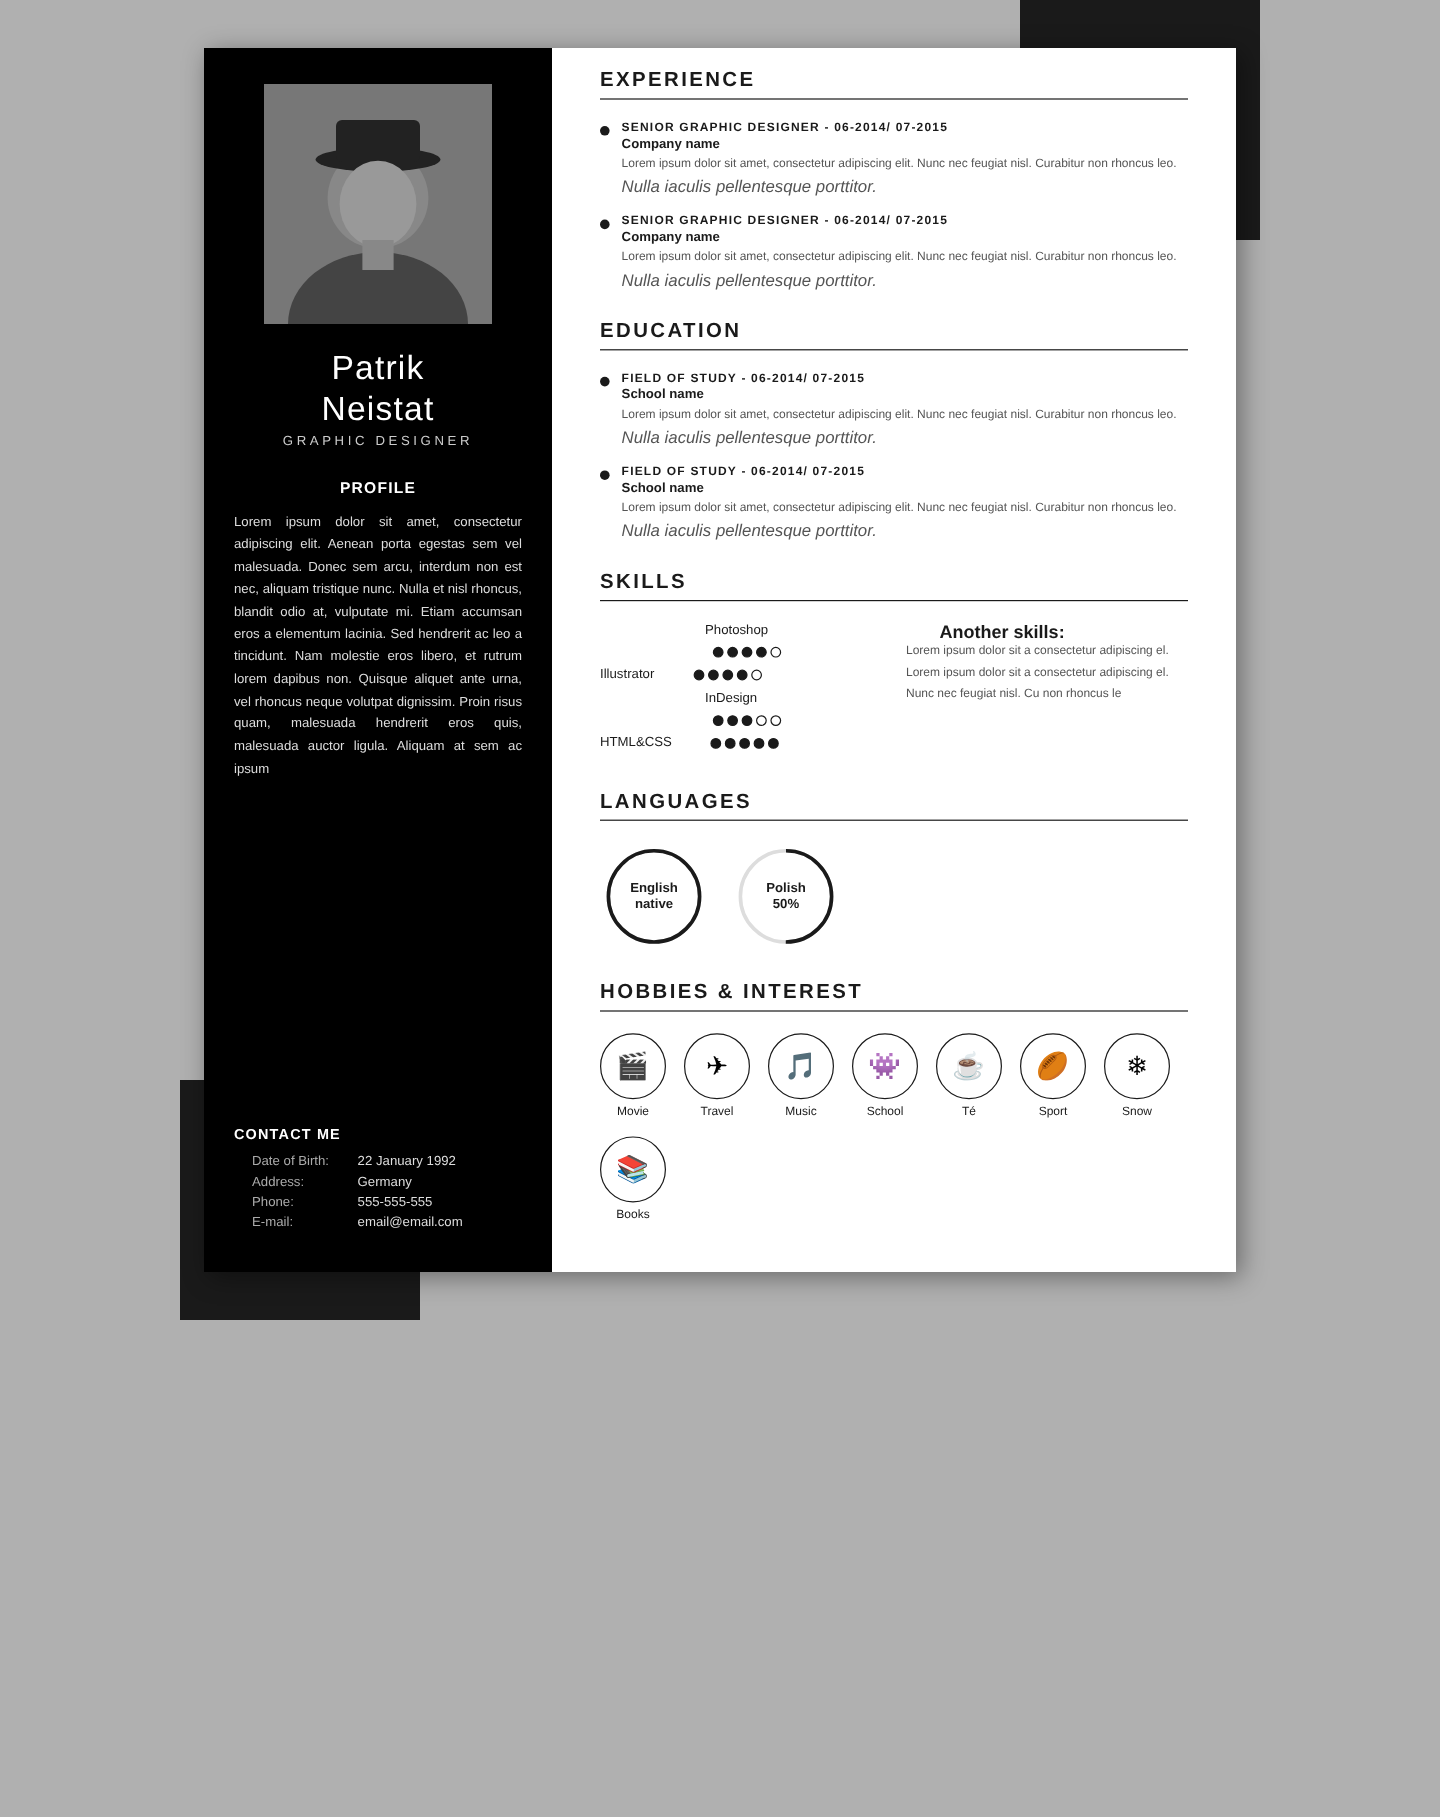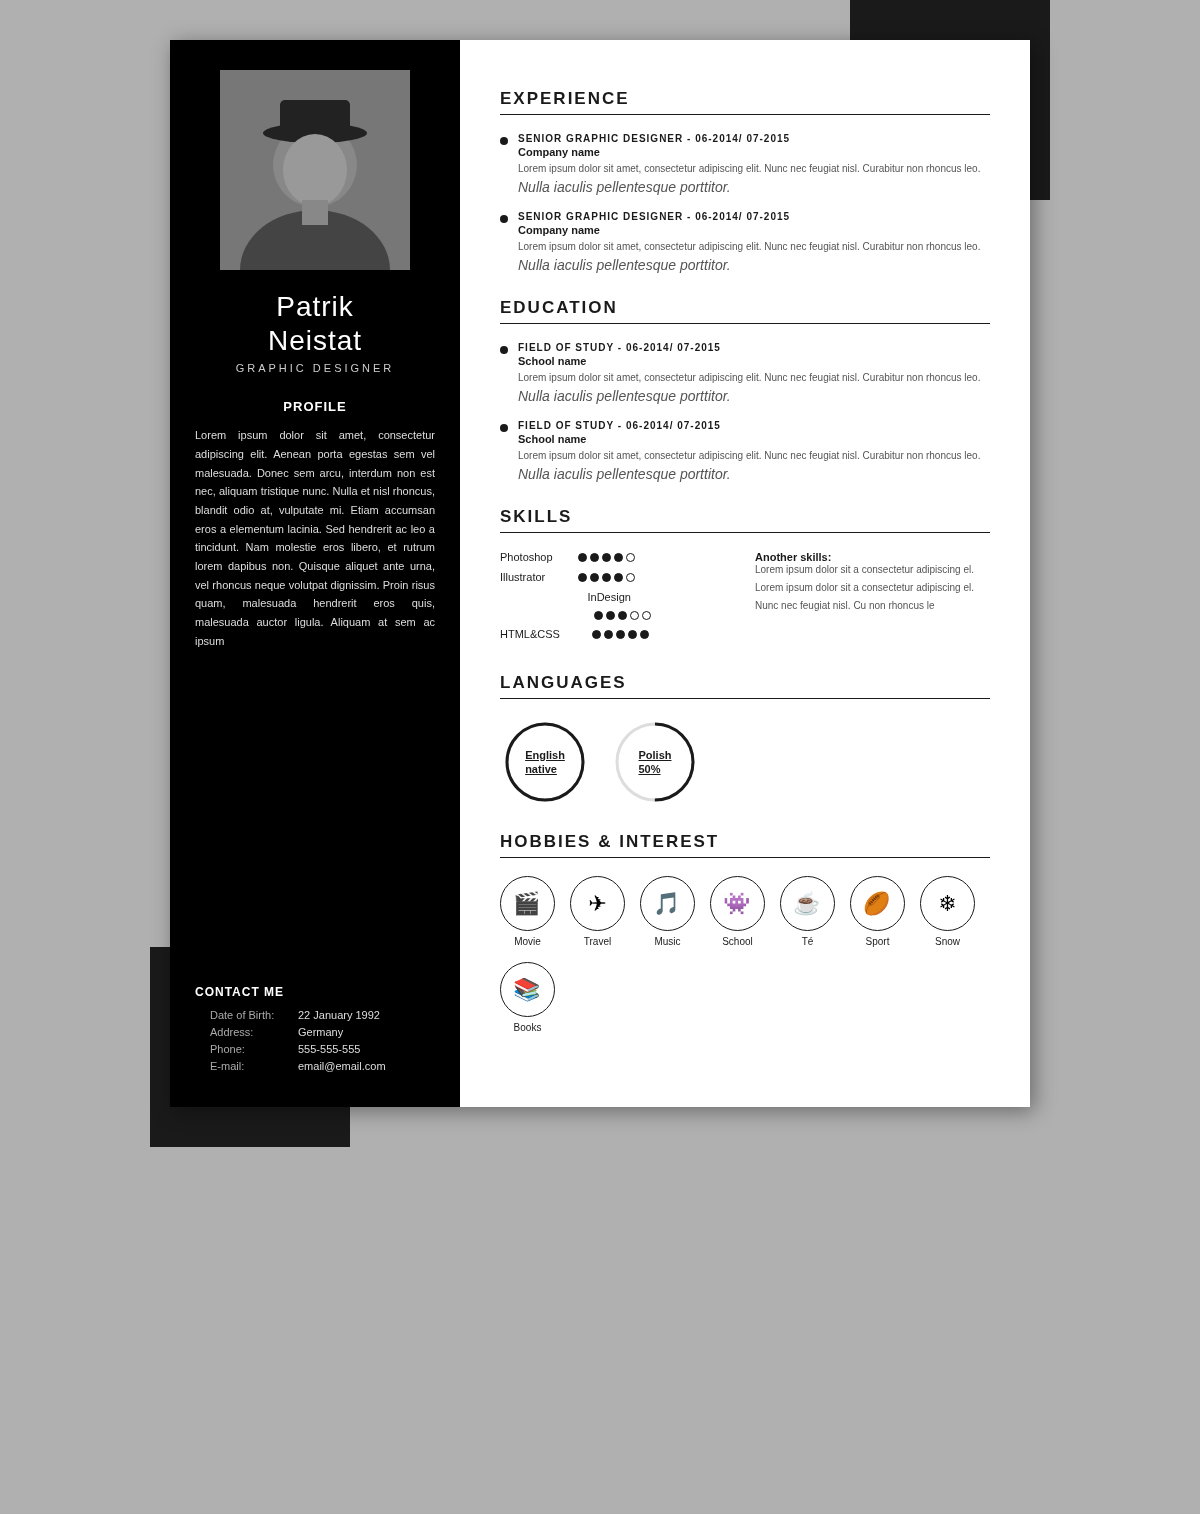--- a/index.html
+++ b/index.html
@@ -91,21 +91,21 @@
     }
     .contact-label {
       width: 80px;
       min-width: 80px;
       color: #aaa;
     }
     
     .right-col {
       flex: 1;
       background: #fff;
-      padding: 49px 40px;
+      padding: 17px 40px;
     }
     .section-title-right {
       font-size: 17px;
       font-weight: 700;
       letter-spacing: 2px;
       color: #1a1a1a;
       border-bottom: 1.5px solid #1a1a1a;
       padding-bottom: 5px;
       margin-bottom: 18px;
     }
@@ -176,23 +176,24 @@
     }
     .dot.empty {
       background: transparent;
     }
     .skills-right-text {
       font-size: 10px;
       color: #555;
       line-height: 1.4;
     }
     .skills-right-title {
-      font-size: 11px;
-      font-weight: 700;
-      color: #1a1a1a;
+      font-size: 15px;
+      font-weight: 700;
+      color: #1a1a1a;
+      margin-left: 28px;
     }
     
     .languages-row {
       display: flex;
       gap: 20px;
       align-items: center;
       margin-top: 10px;
     }
     .lang-circle {
       width: 90px;
@@ -200,27 +201,26 @@
       position: relative;
       display: flex;
       align-items: center;
       justify-content: center;
     }
     .lang-circle svg {
       position: absolute;
       top: 0; left: 0;
     }
     .lang-text {
-      text-align: left;
+      text-align: center;
       font-size: 11px;
       font-weight: 700;
       color: #1a1a1a;
       z-index: 1;
       line-height: 1.3;
-      text-decoration: underline;
     }
     
     .hobbies-grid {
       display: flex;
       flex-wrap: wrap;
       gap: 15px;
       margin-top: 10px;
     }
     .hobby-item {
       display: flex;
@@ -376,21 +376,21 @@
         <div class="entry-note">Nulla iaculis pellentesque porttitor.</div>
       </div>
     </div>
           </div>
       </div>
 
       <div class="section-right">
         <h2 class="section-title-right">SKILLS</h2>
         <div style="display:grid; grid-template-columns: 1fr 1fr; gap: 6px 0;">
           <div id="skills-list">
-              <div class="skill-row" style="margin-bottom: 8px;">
+              <div class="skill-row" style="margin-bottom: 8px; flex-direction: column;">
     <span class="skill-name">Photoshop</span>
     <div class="skill-dots">
                   <div class="dot filled"></div>
                   <div class="dot filled"></div>
                   <div class="dot filled"></div>
                   <div class="dot filled"></div>
                   <div class="dot empty"></div>
                 </div>
   </div>
               <div class="skill-row" style="margin-bottom: 8px;">

